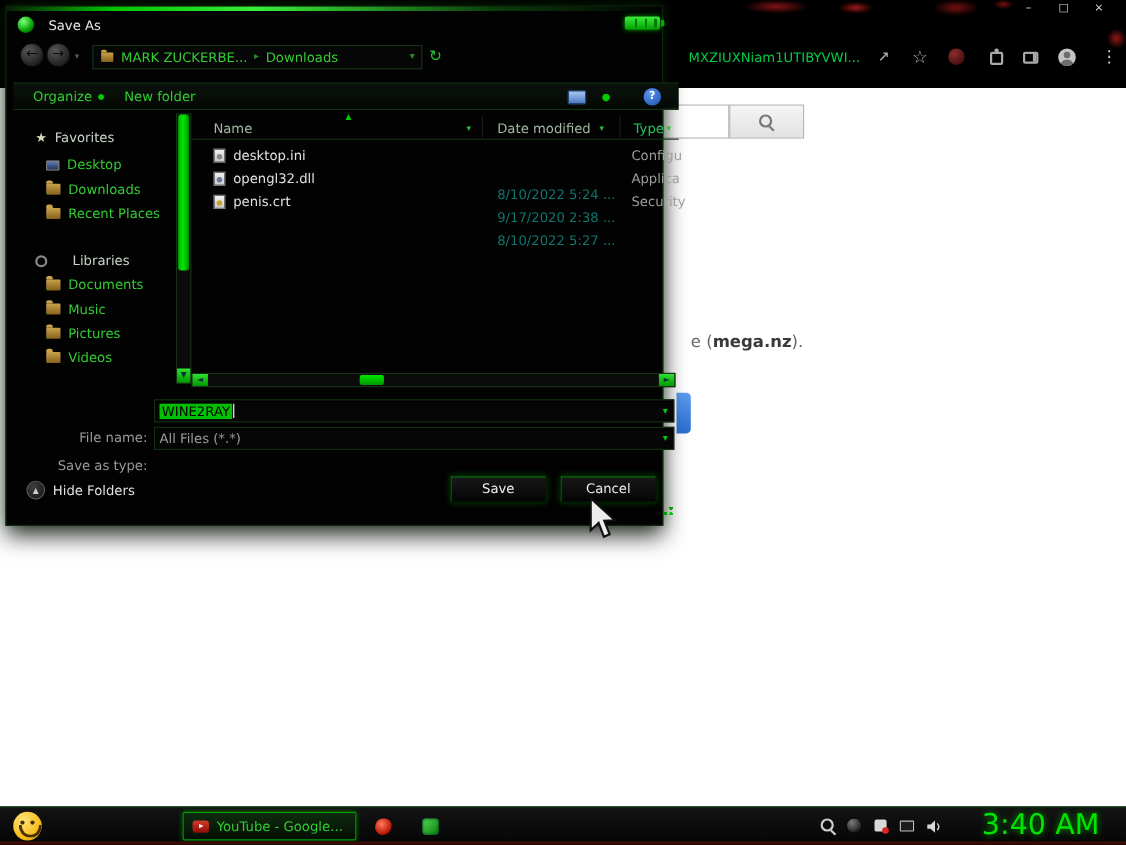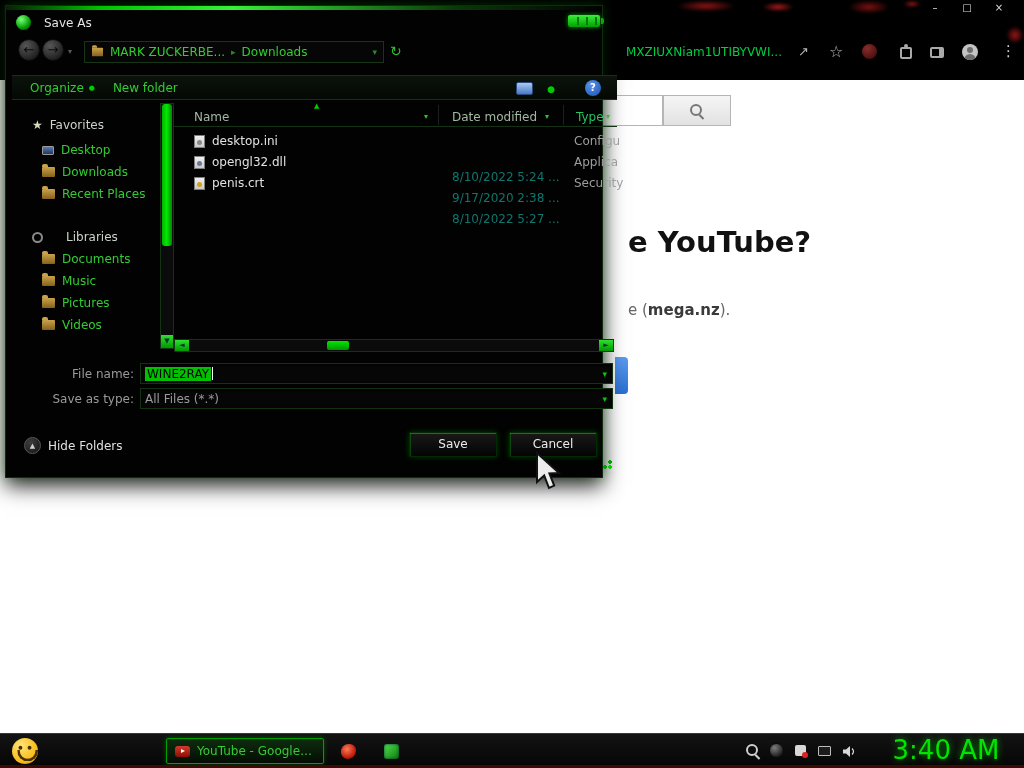--- a/index.html
+++ b/index.html
@@ -113,21 +113,21 @@
   .fname { position:absolute; left:38px; top:2px; color:#e2e2e2; }
   .fdate { position:absolute; left:278px; top:2px; color:#0f766e;margin-top:36px; }
   .ftype { position:absolute; left:400px; top:2px; color:#9e9e9e; white-space:nowrap; }
   .doc-ic { width:11px; height:13px; background:linear-gradient(#f1f1f1,#c9c9c9); border:1px solid #7e7e7e; position:relative; }
   .doc-ic::after { content:""; position:absolute; left:2px; top:4px; width:5px; height:5px; border-radius:50%; background:var(--dot,#888); }
   .hscroll { position:absolute; left:168px; top:333px; width:440px; height:13px; background:#0b0b0b; border:1px solid #143214; }
   .harrow { position:absolute; top:0; width:14px; height:11px; background:linear-gradient(#2fe02f,#009800);
     color:#033; font-size:7px; text-align:center; line-height:11px; }
   .hthumb { position:absolute; left:152px; top:1px; width:22px; height:9px; border-radius:2px;
     background:linear-gradient(#00e800,#009400); }
-  .flabel { position:absolute; width:128px; text-align:right; color:#9a9a9a; font-size:12px; }
+  .flabel { position:absolute; width:128px; text-align:right; color:#9a9a9a; font-size:12px;margin-top:24px; }
   .combo { position:absolute; left:134px; width:473px; height:21px; background:#060606;
     border:1px solid #123212; box-shadow:inset 0 1px 3px #000; display:flex; align-items:center; padding:0 4px; }
   .combo .sel { background:#00c000; color:#000; font-size:12px; padding:0 2px; }
   .caret { display:inline-block; width:1px; height:13px; background:#fff; margin-left:1px; }
   .combo .val { color:#9a9a9a; font-size:12px; }
   .cdd { position:absolute; right:5px; top:5px; color:#00cc00; font-size:9px; }
   .hf { position:absolute; left:18px; top:431px; display:flex; align-items:center; gap:7px; }
   .hf-ic { width:17px; height:17px; border-radius:50%; border:1px solid #585858;
     background:radial-gradient(circle at 35% 30%, #3d3d3d, #131313); color:#cfcfcf; font-size:7px;
     text-align:center; line-height:16px; }
@@ -197,21 +197,20 @@
     <div class="puzzle" style="left:900px;top:47px;"></div>
     <div class="panel-ic" style="left:930px;top:47px;"></div>
     <div class="profile" style="left:962px;top:44px;"></div>
     <div class="tbico" style="left:1001px;top:42px;font-size:15px;color:#cfcfcf;">⋮</div>
 
     <div class="page">
       <input class="pg-search" value="" style="">
       <div class="pg-searchbtn">
         <span class="mag"></span>
       </div>
-      <div class="pg-head">e YouTube?</div>
       <div class="pg-body"><span>e (</span><b>mega.nz</b><span>).</span></div>
       <div class="blue-sliver"></div>
     </div>
   </div>
 
   <div class="dialog">
     <div class="dlg-topstrip"></div>
     <div class="orb"></div>
     <div class="dlg-title">Save As</div>
     <div class="battery"></div>

